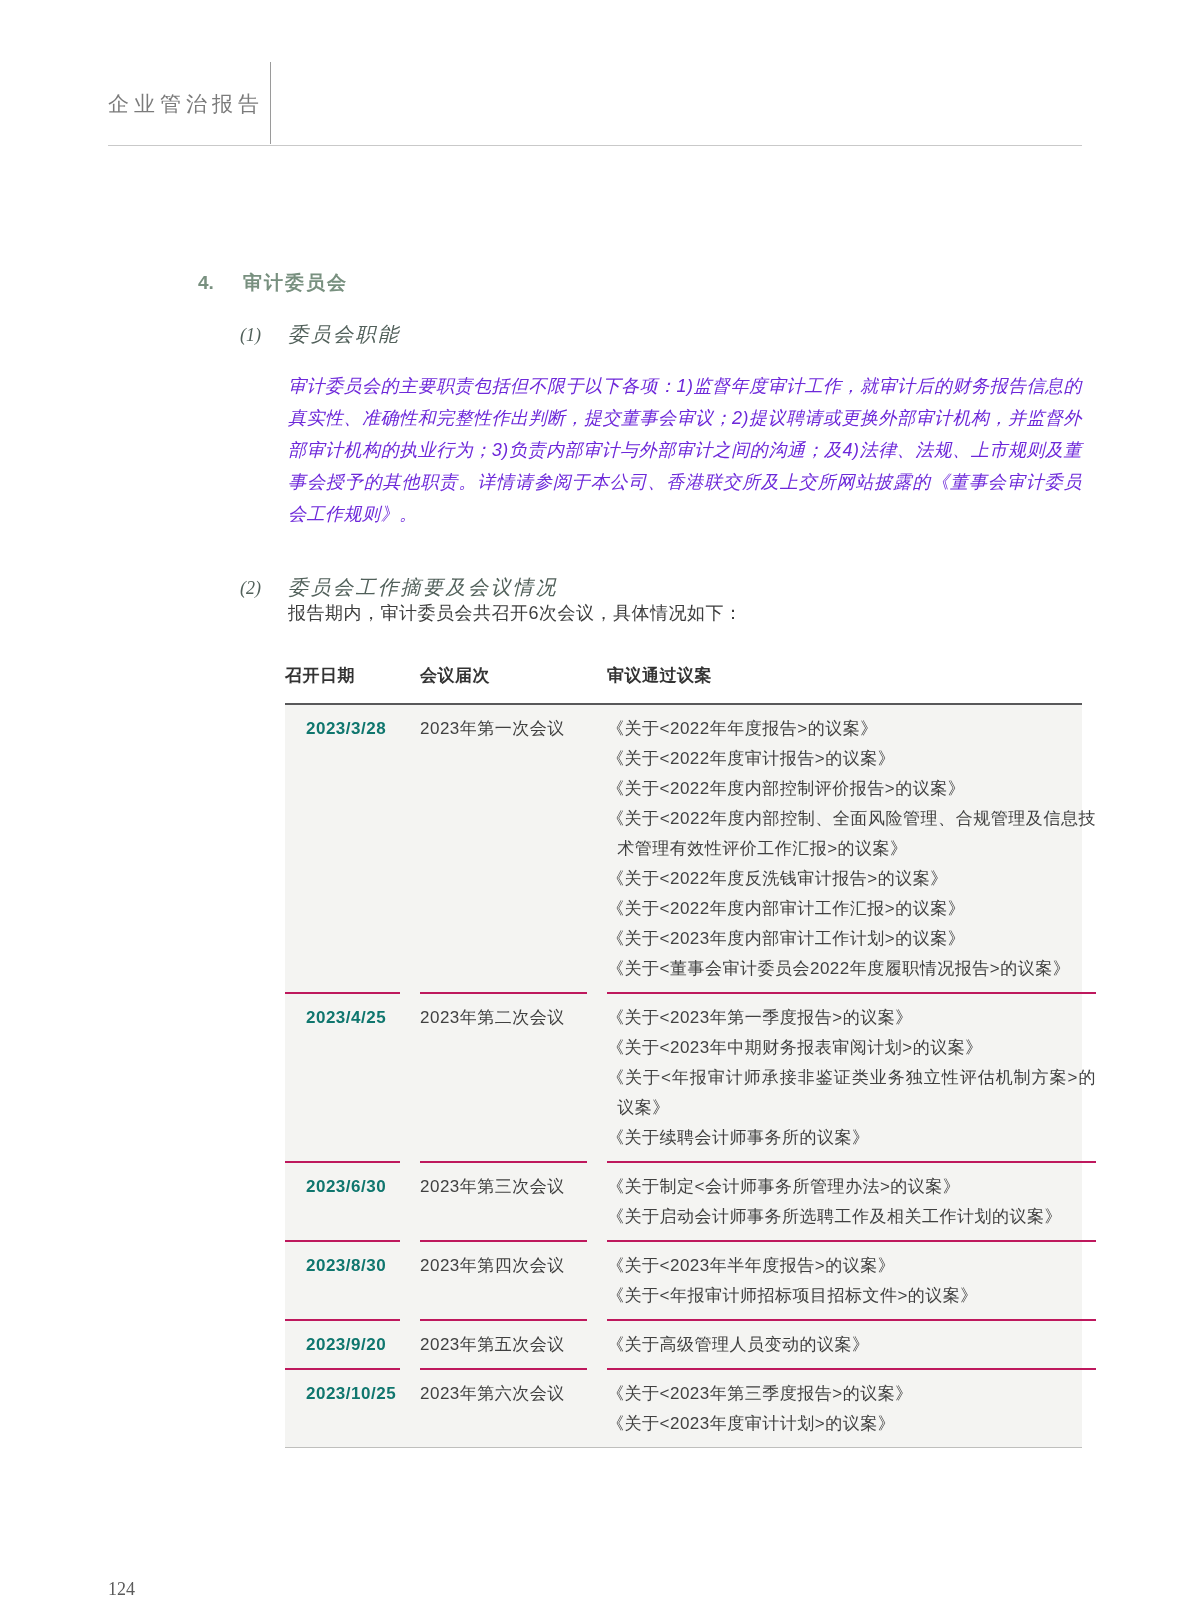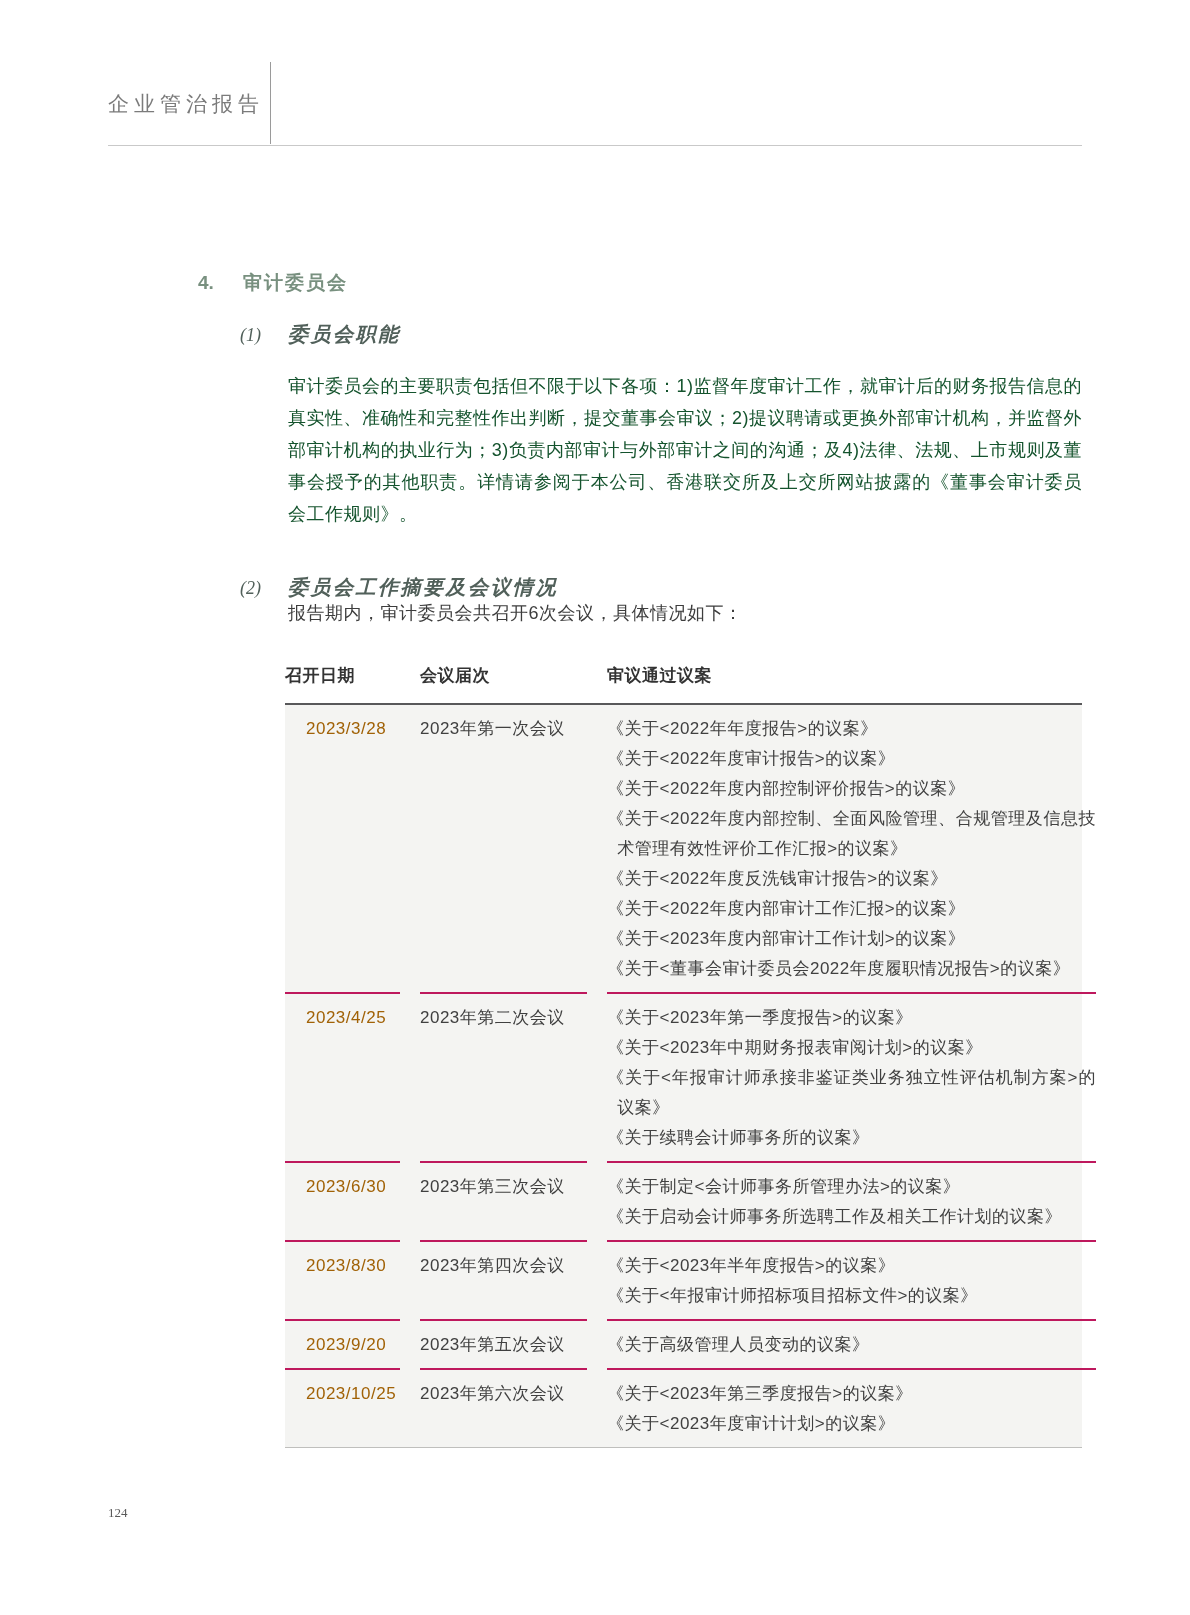--- a/index.html
+++ b/index.html
@@ -60,31 +60,32 @@
   .sub-heading {
     display: flex;
     align-items: baseline;
     margin-top: 25px;
     color: #51605a;
     font-family: "Liberation Serif", serif;
     font-style: italic;
     font-size: 20px;
   }
   .sub-number { width: 48px; font-size: 18px; }
-  .sub-title { letter-spacing: 2.5px; font-weight: 700; }
+  .sub-title { letter-spacing: 2.5px; font-weight: 400; }
 
   .paragraph {
     margin-left: 90px;
     margin-top: 22px;
     width: 794px;
     font-size: 18px;
     line-height: 32px;
     text-align: justify;
-    color: #14532d;
+    color: #6d28d9;
     letter-spacing: 0.5px;
+    font-style: italic;
   }
   .sub-heading.second { margin-top: 44px; }
   .intro-line {
     margin-left: 90px;
     font-size: 18px;
     color: #3d3d3d;
     letter-spacing: 0.5px;
   }
 
   
@@ -106,35 +107,35 @@
     font-weight: bold;
     color: #333333;
     padding: 8px 0 12px 0;
   }
   .thead-underline {
     height: 2px;
     background: #58585a;
   }
   .tbody { background: #f4f4f2; border-bottom: 1px solid #bfbfbd; }
   .tcell { padding: 9px 0 8px 0; line-height: 30px; vertical-align: top; }
-  .c-date { padding-left: 21px; white-space: nowrap; color: #a16207; }
+  .c-date { padding-left: 21px; white-space: nowrap; color: #0f766e; font-weight: bold; }
   .c-session { white-space: nowrap; }
   .tbody .trow + .trow .tcell { border-top: 2px solid #be185d; }
   .proposal {
     padding-left: 0.6em;
     text-indent: -0.6em;
     text-align: justify;
   }
 
   
   .page-number {
     position: absolute;
-    left: 108px; top: 1505px;
+    left: 108px; top: 1579px;
     font-family: "Liberation Serif", serif;
-    font-size: 13px;
+    font-size: 18px;
     color: #5a5a5a;
   }
 </style>
 </head>
 <body>
 
 <div class="page">
 
   <div class="doc-header">
     <div class="doc-header-title">企业管治报告</div>

